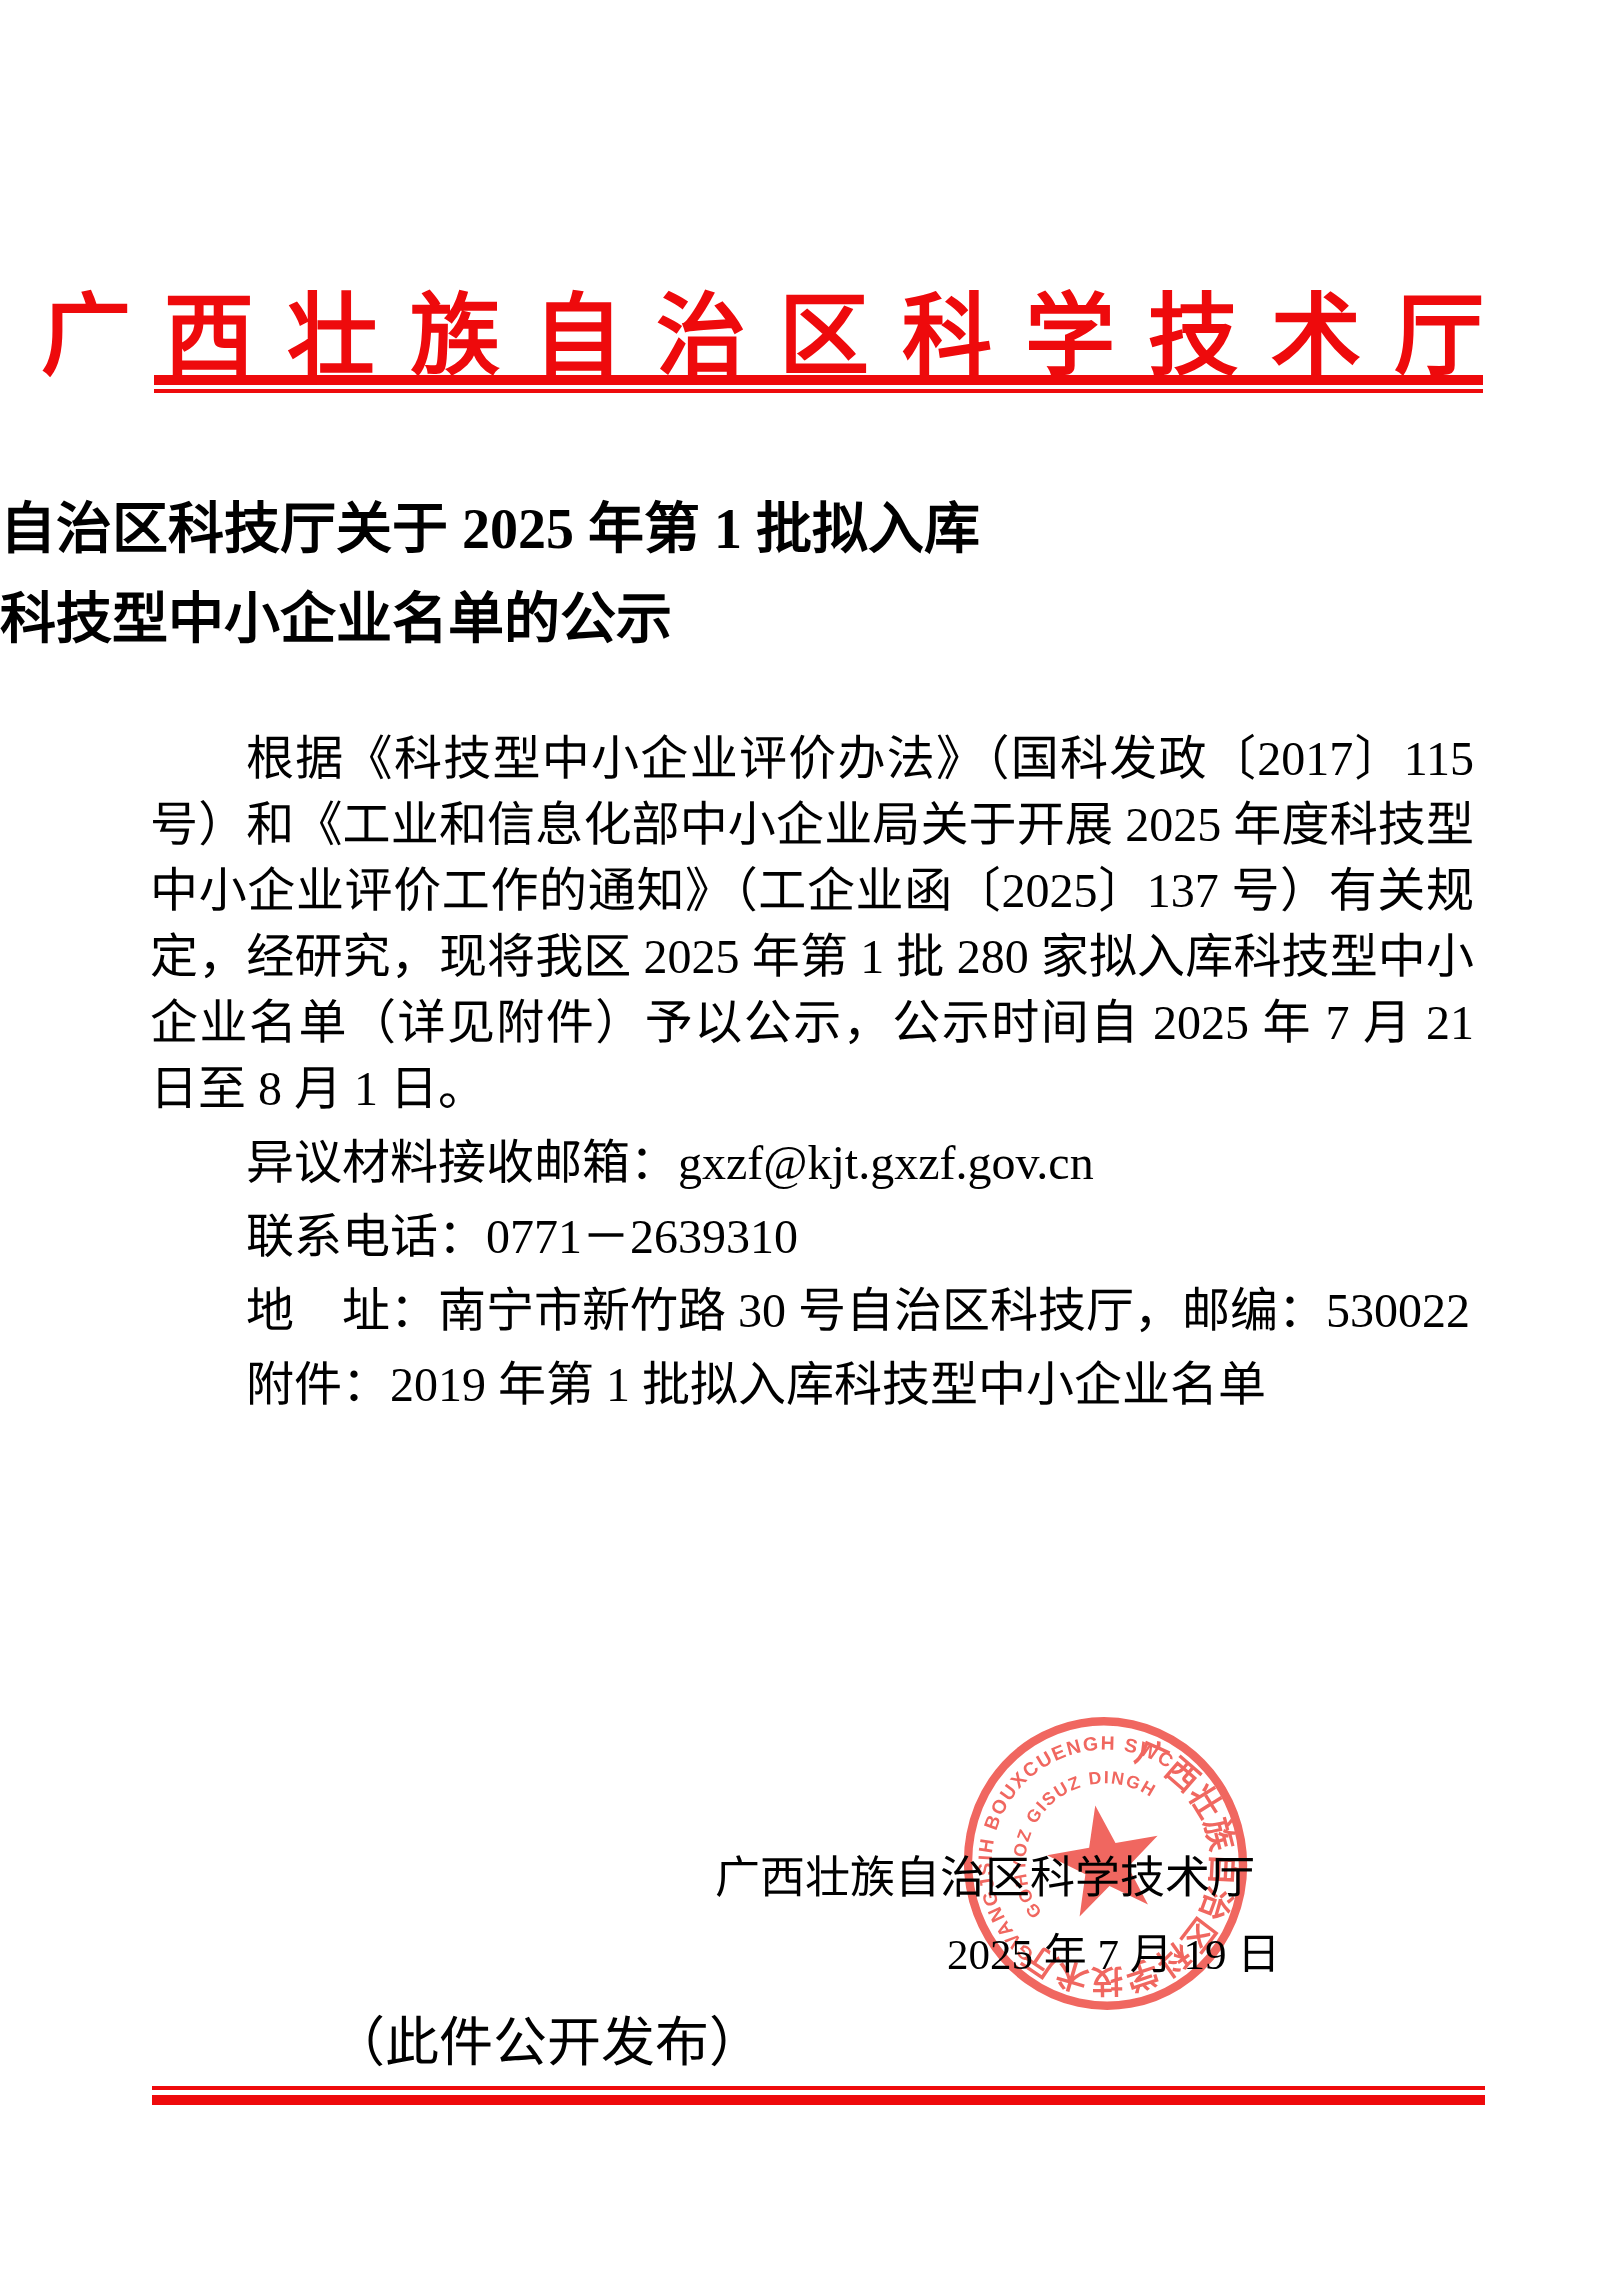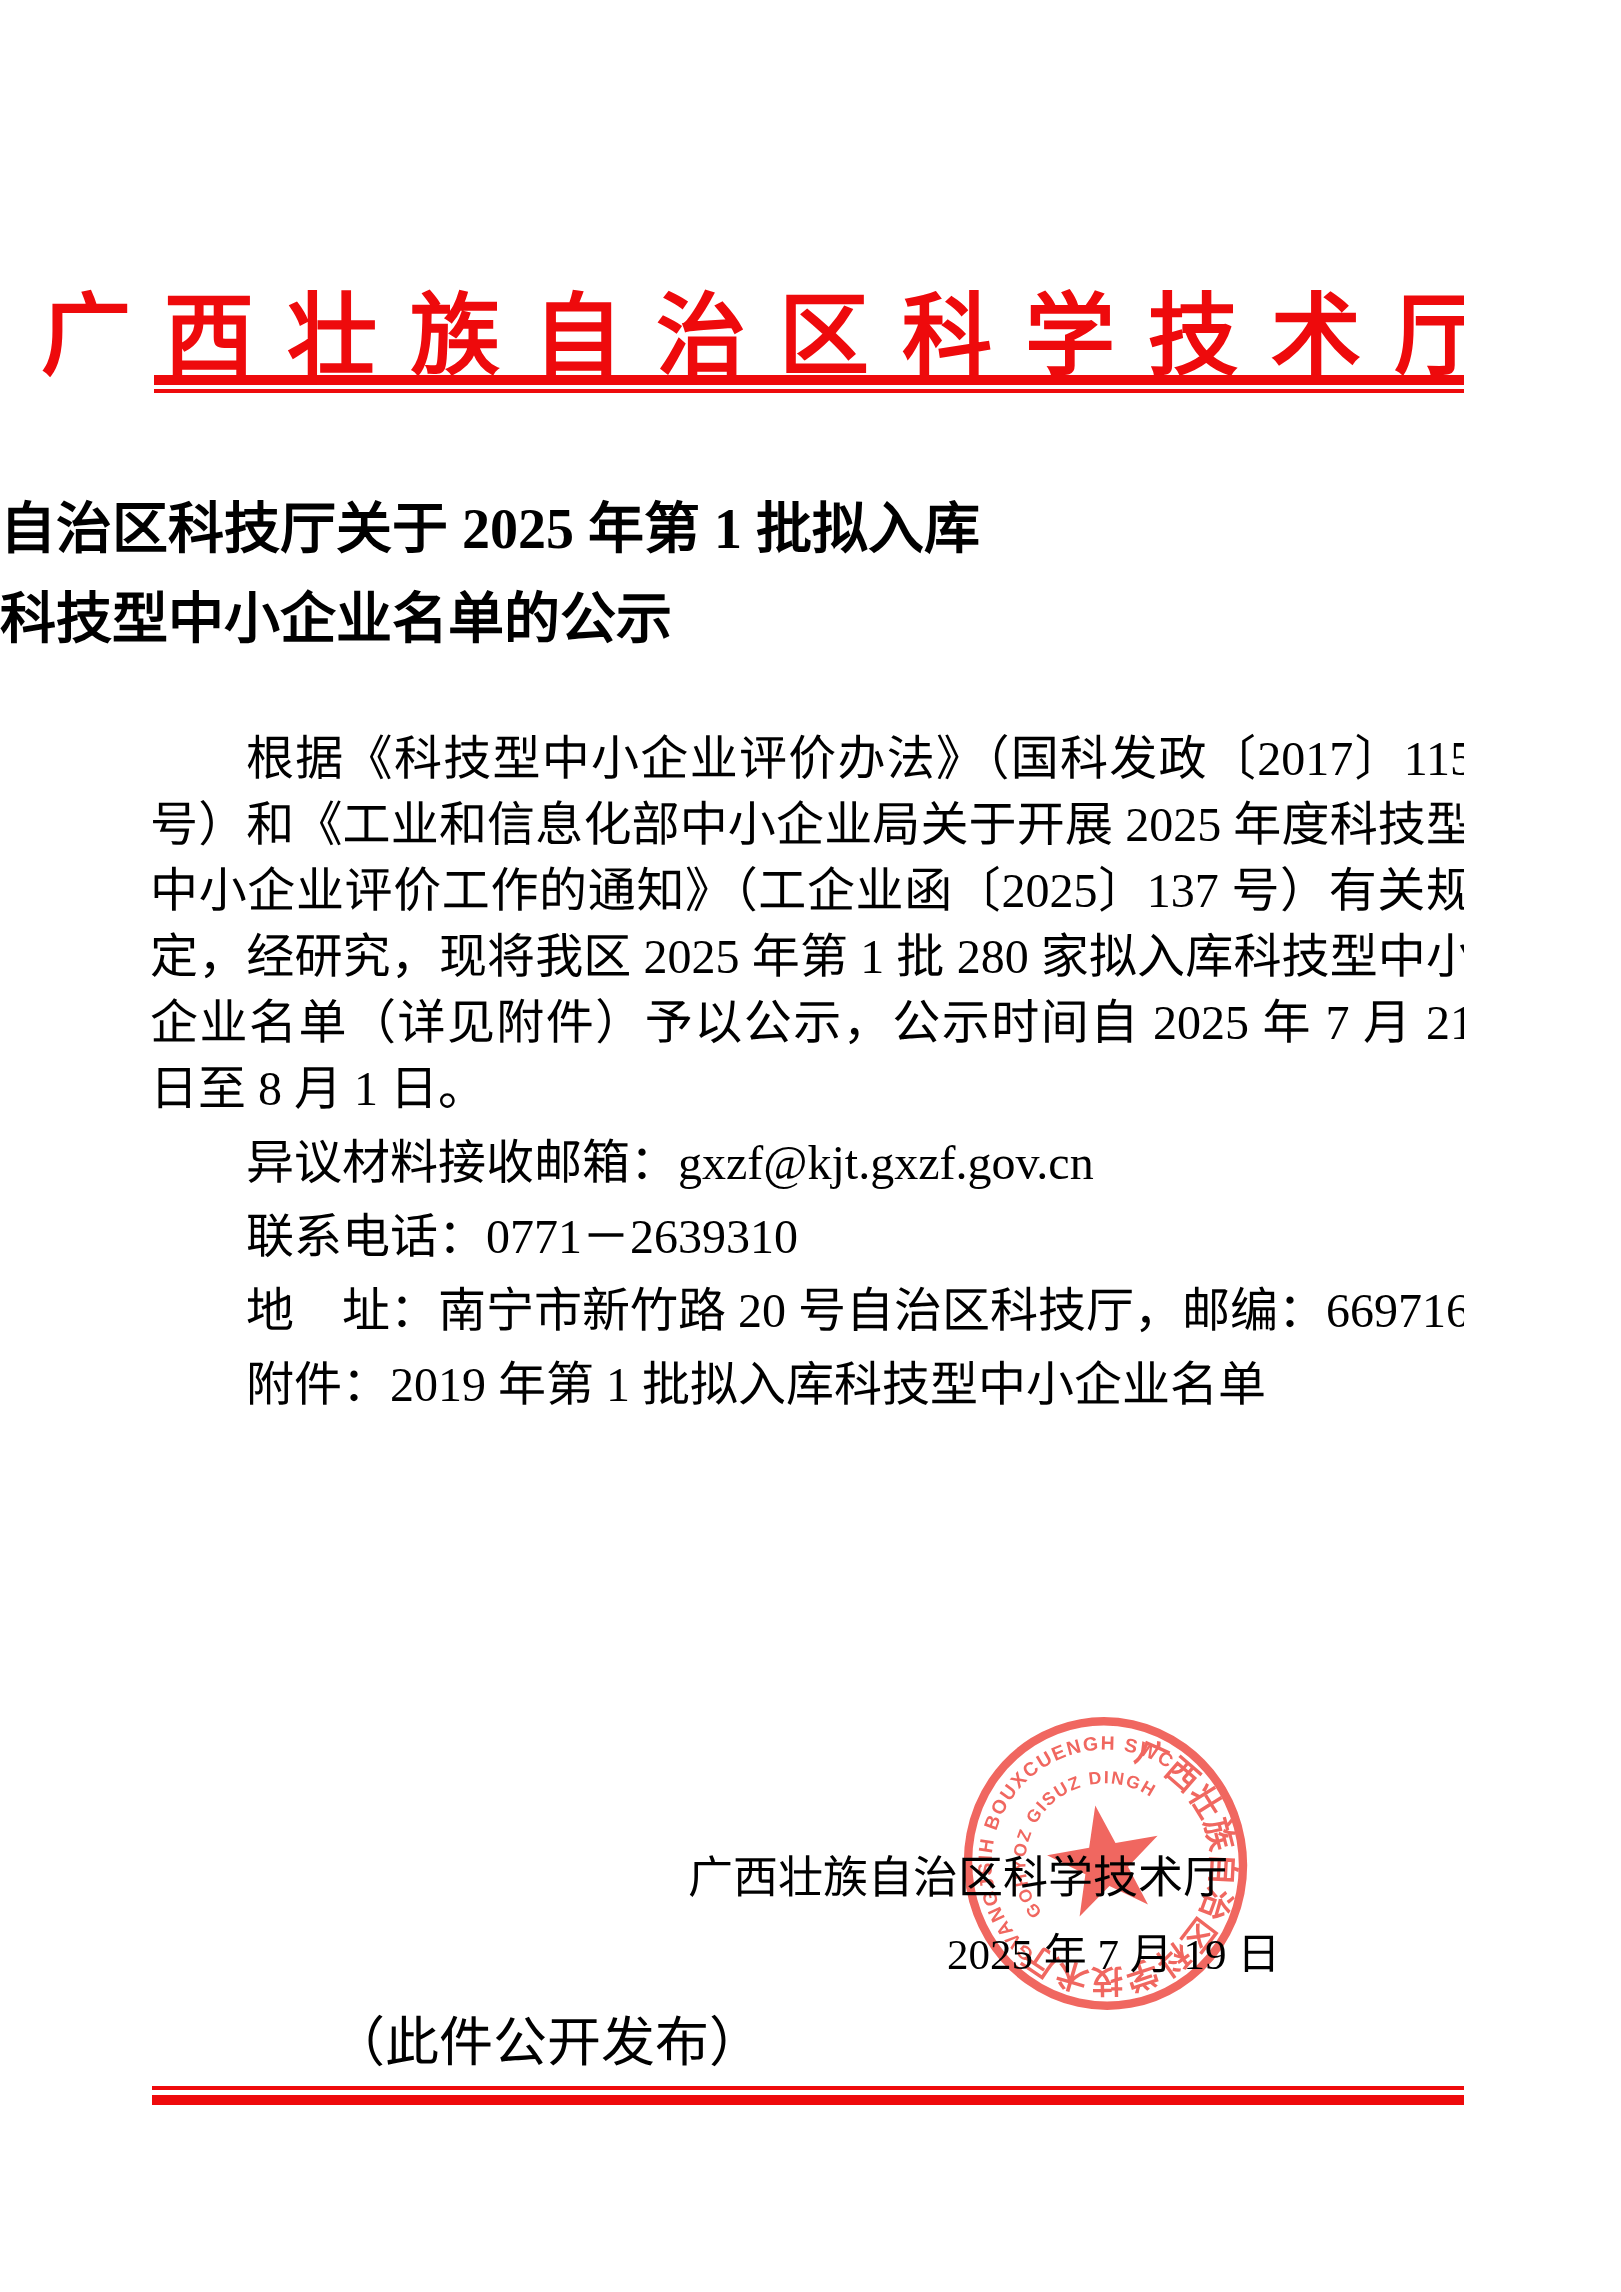--- a/index.html
+++ b/index.html
@@ -8,20 +8,21 @@
   }
   html,body{margin:0;padding:0;background:#ffffff;}
   .page{
     position:relative;
     width:1464px;
     height:2293px;
     background:#ffffff;
     overflow:hidden;
     font-family:"Liberation Serif","DejaVu Serif",serif;
     color:#000000;
+    padding-left:27px;
   }
   .masthead{
     position:absolute;
     top:263px;
     left:0;
     width:100%;
     box-sizing:border-box;
     padding-left:41px;          
     text-align:center;
     font-size:90px;
@@ -121,21 +122,21 @@
 
   <div class="doc-title">
     <div>自治区科技厅关于 2025 年第 1 批拟入库</div>
     <div>科技型中小企业名单的公示</div>
   </div>
 
   <div class="body-text">
     <p class="para">根据《科技型中小企业评价办法》（国科发政〔2017〕115 号）和《工业和信息化部中小企业局关于开展 2025 年度科技型中小企业评价工作的通知》（工企业函〔2025〕137 号）有关规定，经研究，现将我区 2025 年第 1 批 280 家拟入库科技型中小企业名单（详见附件）予以公示，公示时间自 2025 年 7 月 21 日至 8 月 1 日。</p>
     <p>异议材料接收邮箱：gxzf@kjt.gxzf.gov.cn</p>
     <p>联系电话：0771－2639310</p>
-    <p>地　址：南宁市新竹路 20 号自治区科技厅，邮编：669716</p>
+    <p>地　址：南宁市新竹路 30 号自治区科技厅，邮编：530022</p>
     <p class="attachment-line">附件：2019 年第 1 批拟入库科技型中小企业名单</p>
   </div>
 
   <div class="signature">广西壮族自治区科学技术厅</div>
   <div class="sign-date">2025 年 7 月 19 日</div>
 
   <div class="seal">
     <svg viewBox="0 0 400 400">
       <defs>
         <path id="sealArcOuter" d="M 104.5,295.5 A 135,135 0 1 1 295.5,104.5" fill="none"></path>

